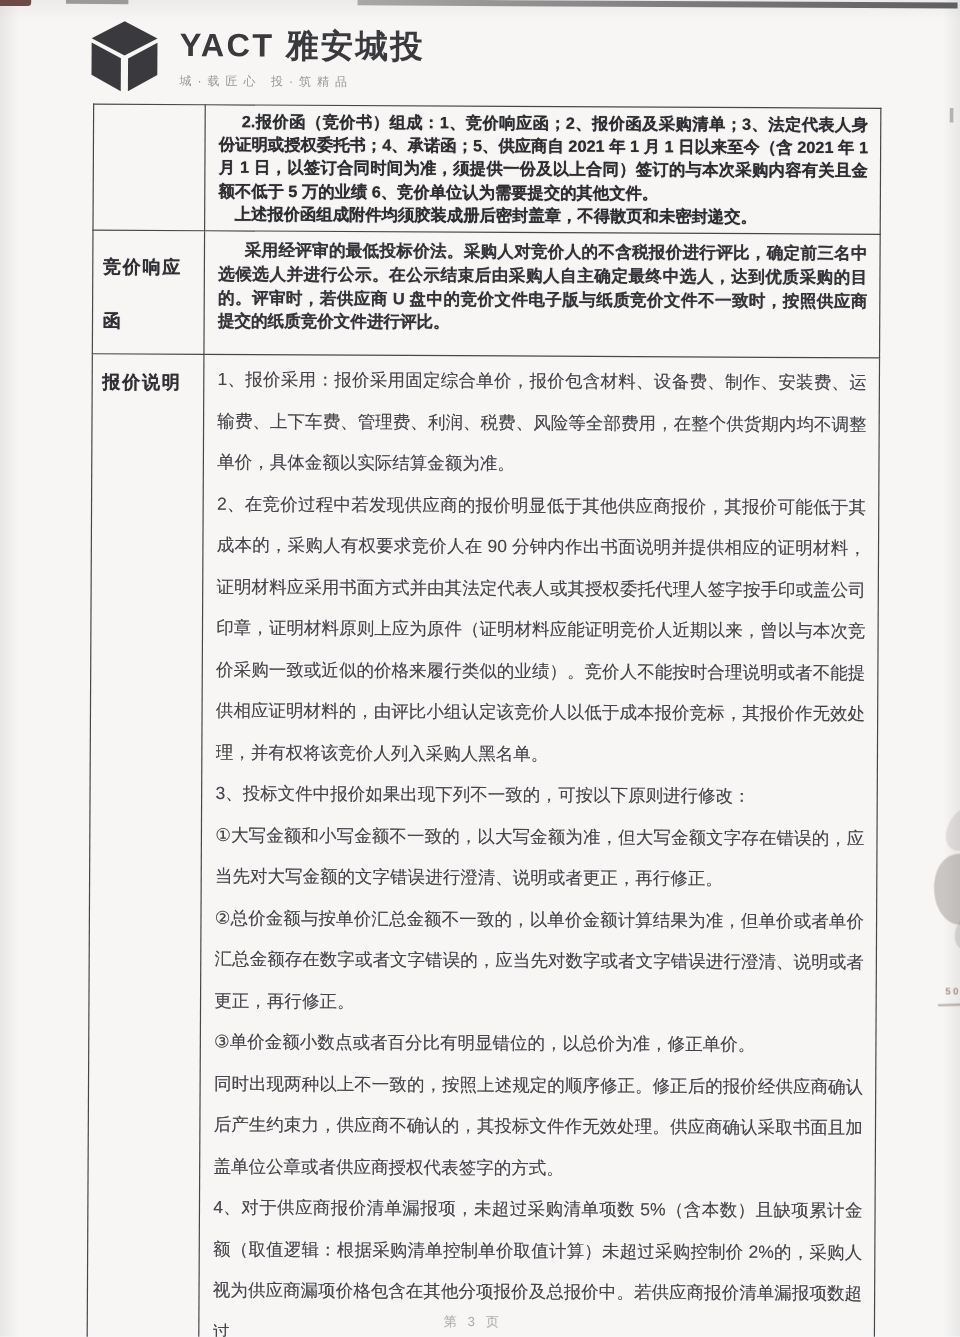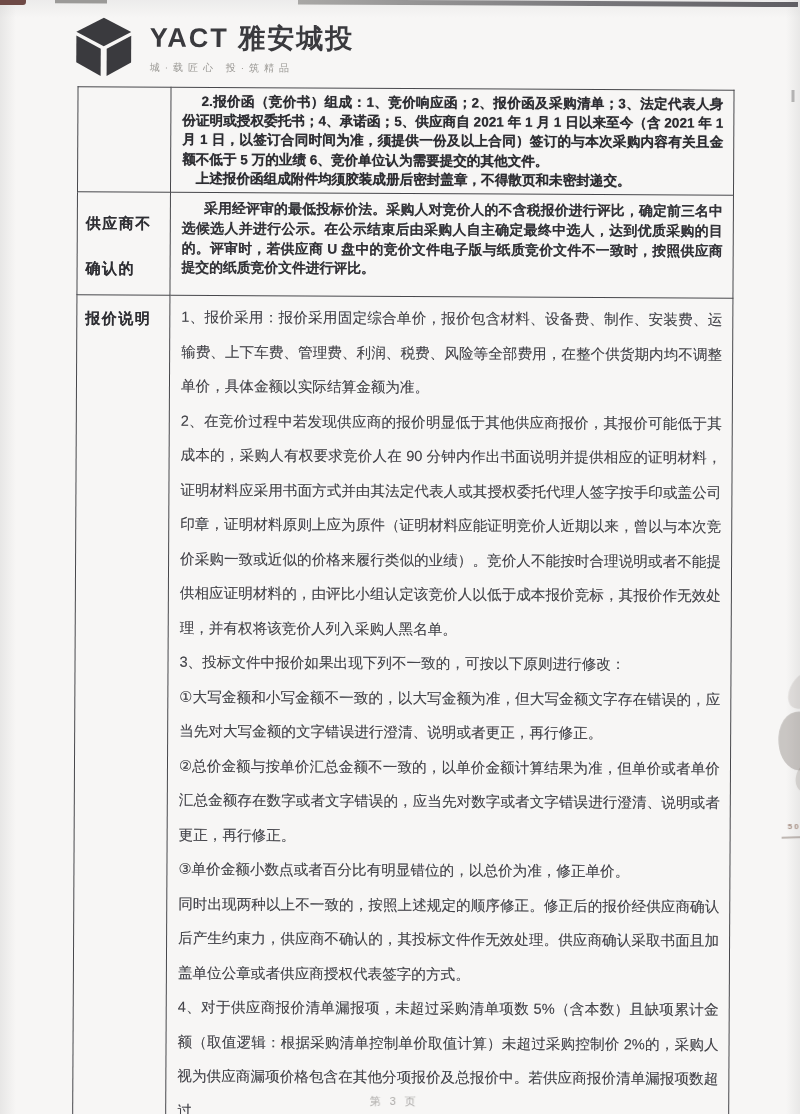--- a/index.html
+++ b/index.html
@@ -109,21 +109,21 @@
       </colgroup>
     <tbody>
         <tr style="height:97px;">
       <td class="label-cell"></td>
       <td class="cell-text r1">
         <p class="p1">2.报价函（竞价书）组成：1、竞价响应函；2、报价函及采购清单；3、法定代表人身份证明或授权委托书；4、承诺函；5、供应商自 2021 年 1 月 1 日以来至今（含 2021 年 1 月 1 日，以签订合同时间为准，须提供一份及以上合同）签订的与本次采购内容有关且金额不低于 5 万的业绩 6、竞价单位认为需要提交的其他文件。</p>
         <p class="p2">上述报价函组成附件均须胶装成册后密封盖章，不得散页和未密封递交。</p>
       </td>
     </tr>
     <tr style="height:81px;">
-      <td class="label-cell tall">供应商不确认的</td>
+      <td class="label-cell tall">竞价响应函</td>
       <td class="cell-text r2">
         <p>采用经评审的最低投标价法。采购人对竞价人的不含税报价进行评比，确定前三名中选候选人并进行公示。在公示结束后由采购人自主确定最终中选人，达到优质采购的目的。评审时，若供应商 U 盘中的竞价文件电子版与纸质竞价文件不一致时，按照供应商提交的纸质竞价文件进行评比。</p>
       </td>
     </tr>
     <tr>
       <td class="label-cell">报价说明</td>
       <td class="cell-text r3">
         <p>1、报价采用：报价采用固定综合单价，报价包含材料、设备费、制作、安装费、运输费、上下车费、管理费、利润、税费、风险等全部费用，在整个供货期内均不调整单价，具体金额以实际结算金额为准。</p>
         <p>2、在竞价过程中若发现供应商的报价明显低于其他供应商报价，其报价可能低于其成本的，采购人有权要求竞价人在 90 分钟内作出书面说明并提供相应的证明材料，证明材料应采用书面方式并由其法定代表人或其授权委托代理人签字按手印或盖公司印章，证明材料原则上应为原件（证明材料应能证明竞价人近期以来，曾以与本次竞价采购一致或近似的价格来履行类似的业绩）。竞价人不能按时合理说明或者不能提供相应证明材料的，由评比小组认定该竞价人以低于成本报价竞标，其报价作无效处理，并有权将该竞价人列入采购人黑名单。</p>
         <p>3、投标文件中报价如果出现下列不一致的，可按以下原则进行修改：</p>

